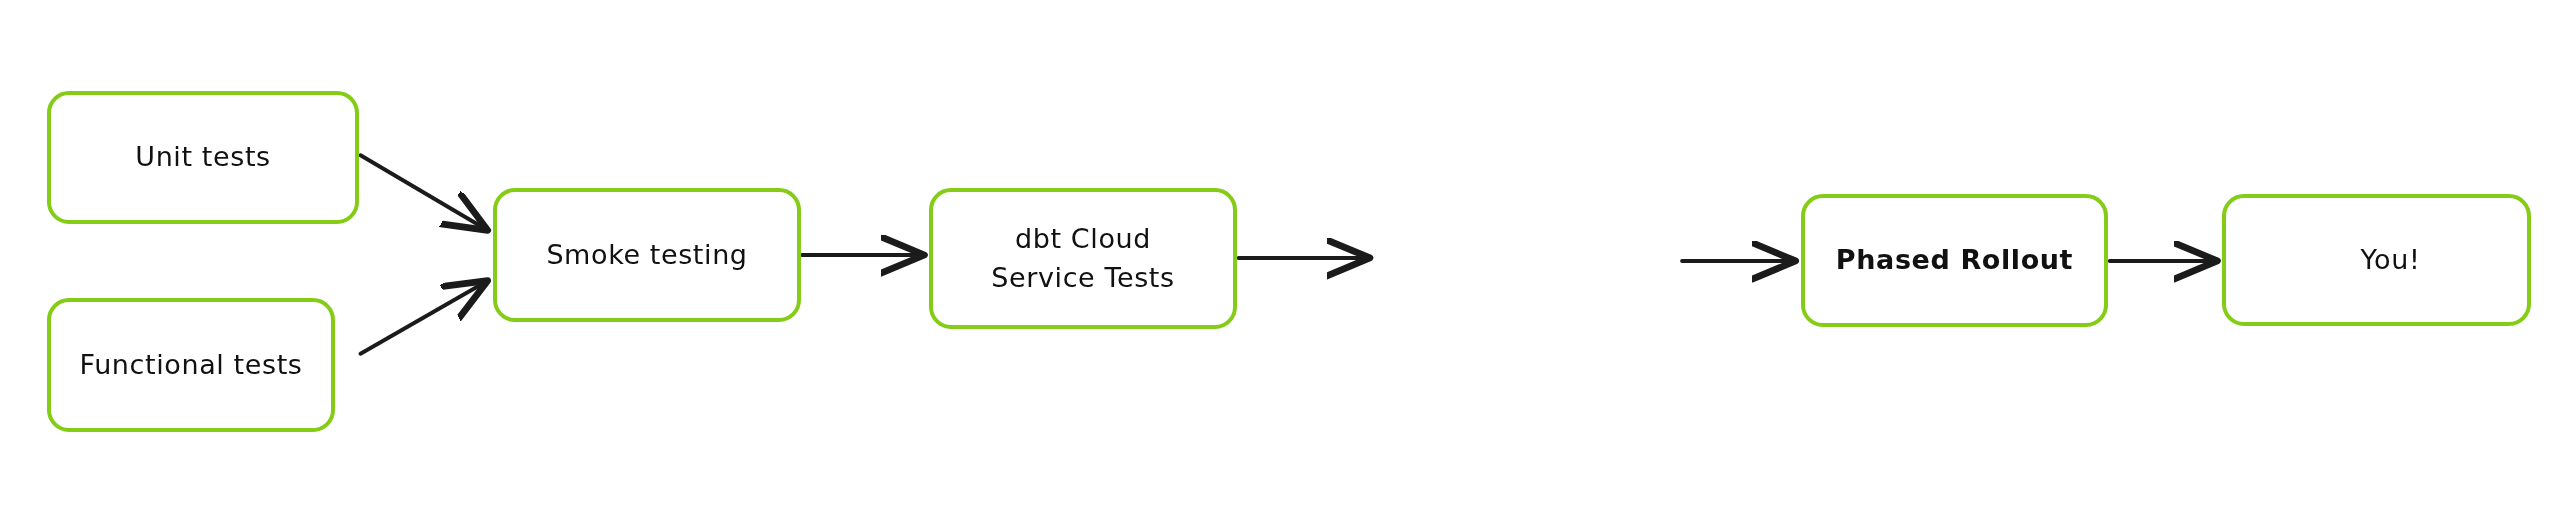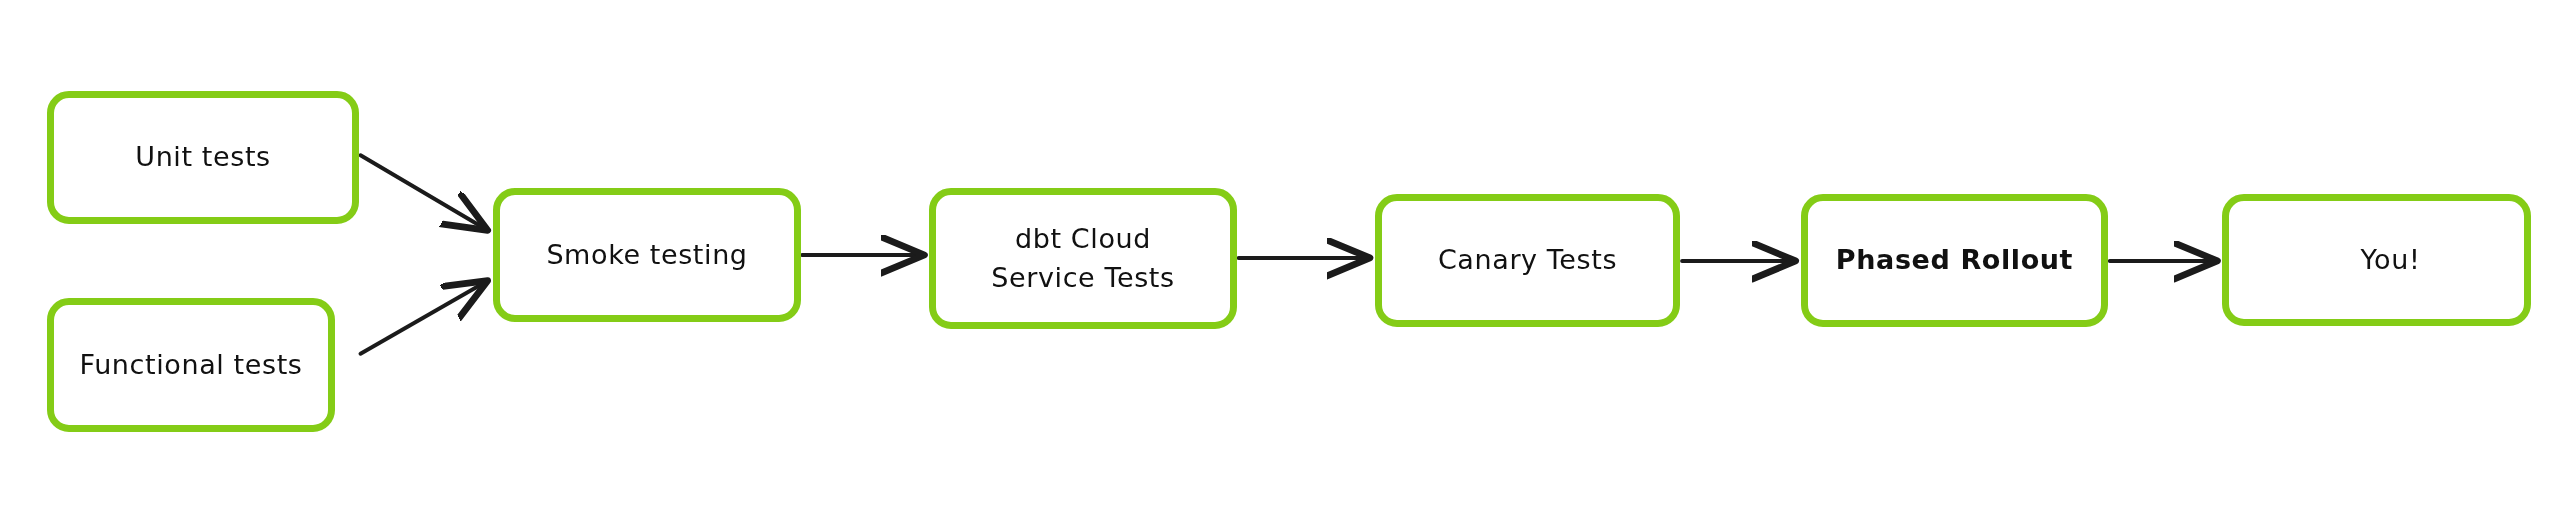--- a/index.html
+++ b/index.html
@@ -23,21 +23,21 @@
     left: 0;
     top: 0;
     width: 2576px;
     height: 510px;
     pointer-events: none;
   }
   .node {
     position: absolute;
     box-sizing: border-box;
     background: #ffffff;
-    border: 7px solid #84cc16;
+    border: 4px solid #84cc16;
     border-radius: 22px;
     display: flex;
     align-items: center;
     justify-content: center;
     text-align: center;
   }
   .node-label {
     font-family: "DejaVu Sans", sans-serif;
     font-size: 27px;
     line-height: 1.42;
@@ -102,23 +102,20 @@
 
   <div class="node" id="node-smoke-testing">
     <span class="node-label">Smoke testing</span>
   </div>
 
   <div class="node" id="node-dbt-cloud">
     <span class="node-label">dbt Cloud
 Service Tests</span>
   </div>
 
-  <div class="node" id="node-canary-tests">
-    <span class="node-label">Canary Tests</span>
-  </div>
 
   <div class="node" id="node-phased-rollout">
     <span class="node-label">Phased Rollout</span>
   </div>
 
   <div class="node" id="node-you">
     <span class="node-label">You!</span>
   </div>
 
 </div>

